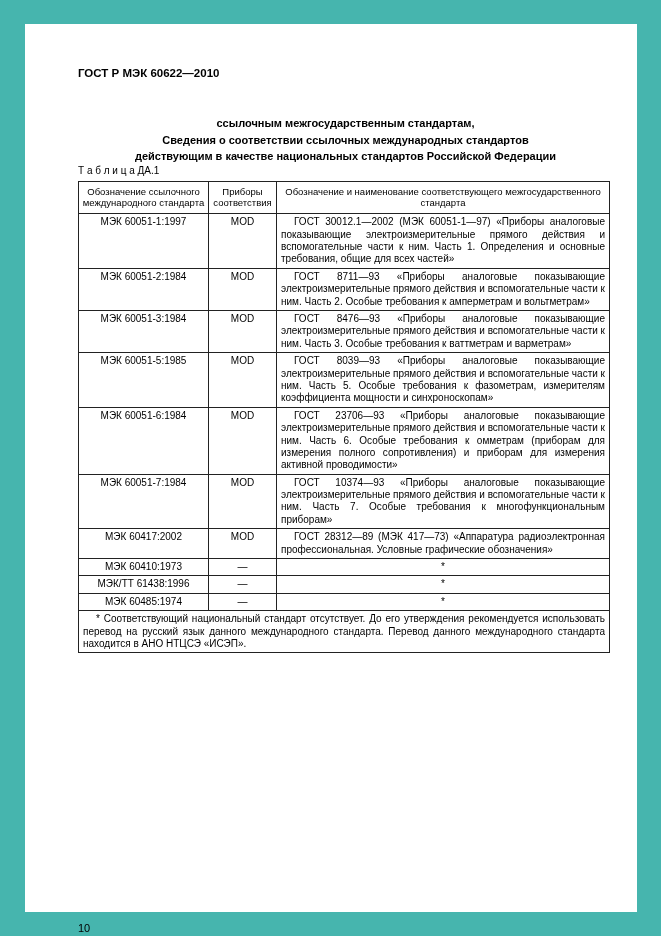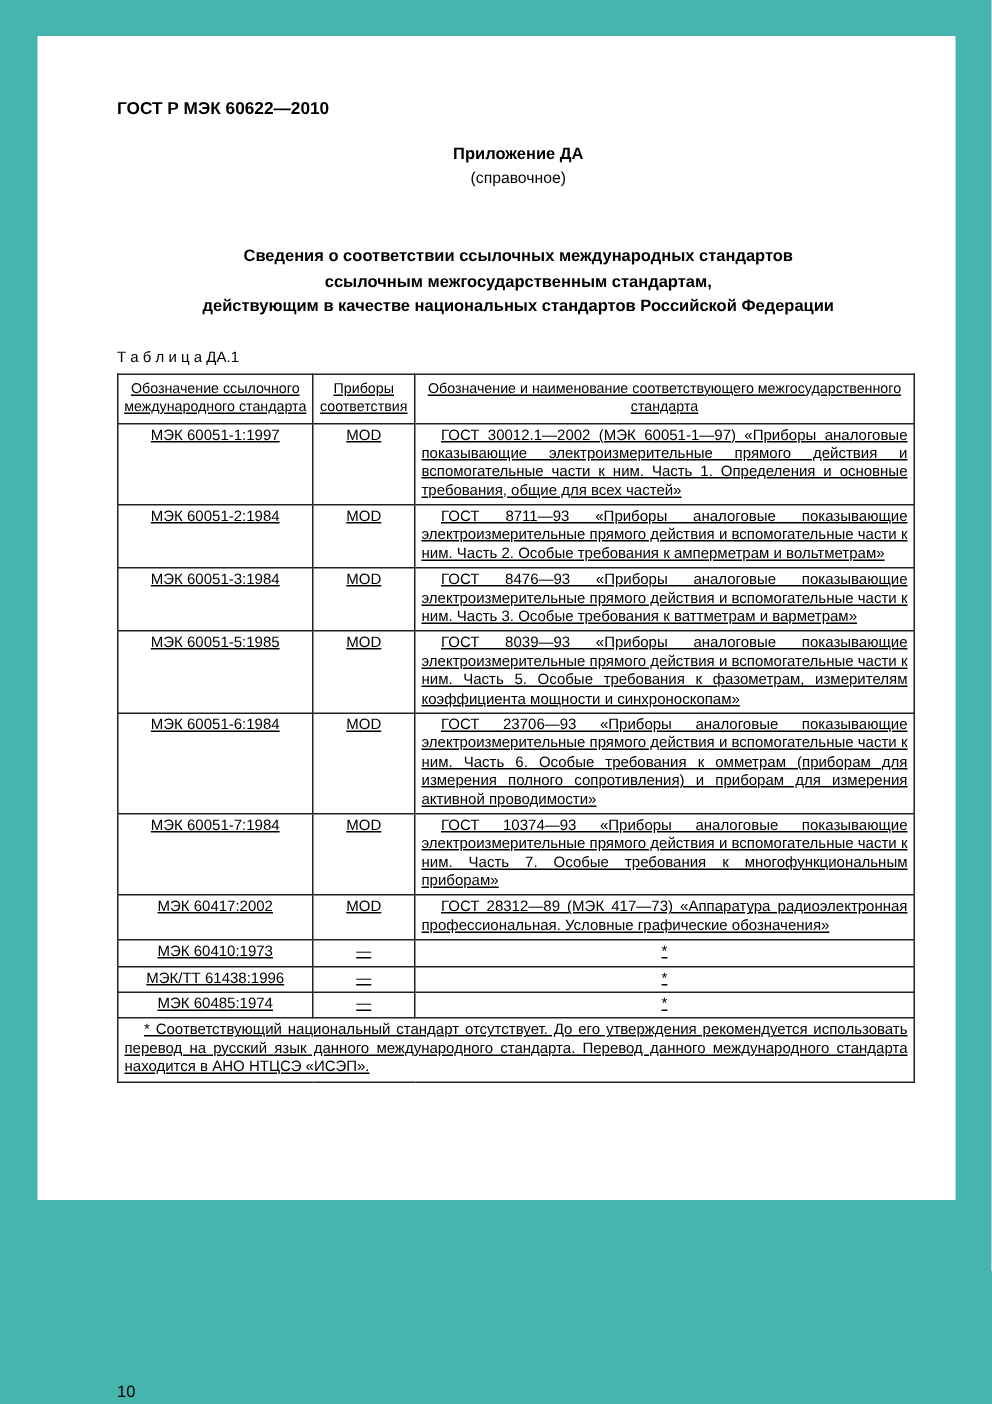--- a/index.html
+++ b/index.html
@@ -7,40 +7,39 @@
   body {
     width: 661px; height: 936px;
     background: #46b5ae;
     font-family: "Liberation Sans", sans-serif;
     color: #000;
     position: relative;
   }
   .page {
     position: absolute;
     left: 25px; top: 24px;
-    width: 612px; height: 776px;
+    width: 612px; height: 888px;
     background: #ffffff;
     padding: 43px 24px 0 53px;
   }
   .doc-code { font-weight: bold; font-size: 11.5px; }
   .annex { text-align: center; margin-top: 16px; line-height: 1.5; }
   .annex-title { font-weight: bold; font-size: 11px; }
   .annex-sub { font-size: 10.5px; }
   .main-title {
     text-align: center; font-weight: bold; font-size: 11px;
     margin-top: 36px; line-height: 1.5;
   }
-  .table-label { font-size: 10px; margin-top: 20px; }
+  .table-label { font-size: 10px; }
   table.std {
     border-collapse: collapse;
     margin-top: 5px;
     width: 531px;
     table-layout: fixed;
     font-size: 10px;
-    text-decoration: underline;
   }
   table.std th, table.std td {
     border: 1px solid #222;
     vertical-align: top;
     padding: 2px 4px;
     line-height: 1.24;
   }
   table.std th {
     font-weight: normal;
     font-size: 9.5px;
@@ -59,28 +58,24 @@
   .note-item { padding-left: 13px; }
   .page-number { position: absolute; left: 53px; top: 898px; font-size: 11px; }
 </style>
 </head>
 <body>
 
 <div class="page">
 
   <div class="doc-code">ГОСТ Р МЭК 60622—2010</div>
 
-  <div class="annex">
-    <div class="annex-title">Приложение ДА</div>
-    <div class="annex-sub">(справочное)</div>
-  </div>
 
   <div class="main-title">
+    <div>ссылочным межгосударственным стандартам,</div>
     <div>Сведения о соответствии ссылочных международных стандартов</div>
-    <div>ссылочным межгосударственным стандартам,</div>
     <div>действующим в качестве национальных стандартов Российской Федерации</div>
   </div>
 
   <div class="table-label">Т а б л и ц а  ДА.1</div>
 
   <table class="std">
     <colgroup>
       <col style="width:130px">
       <col style="width:68px">
       <col style="width:333px">

